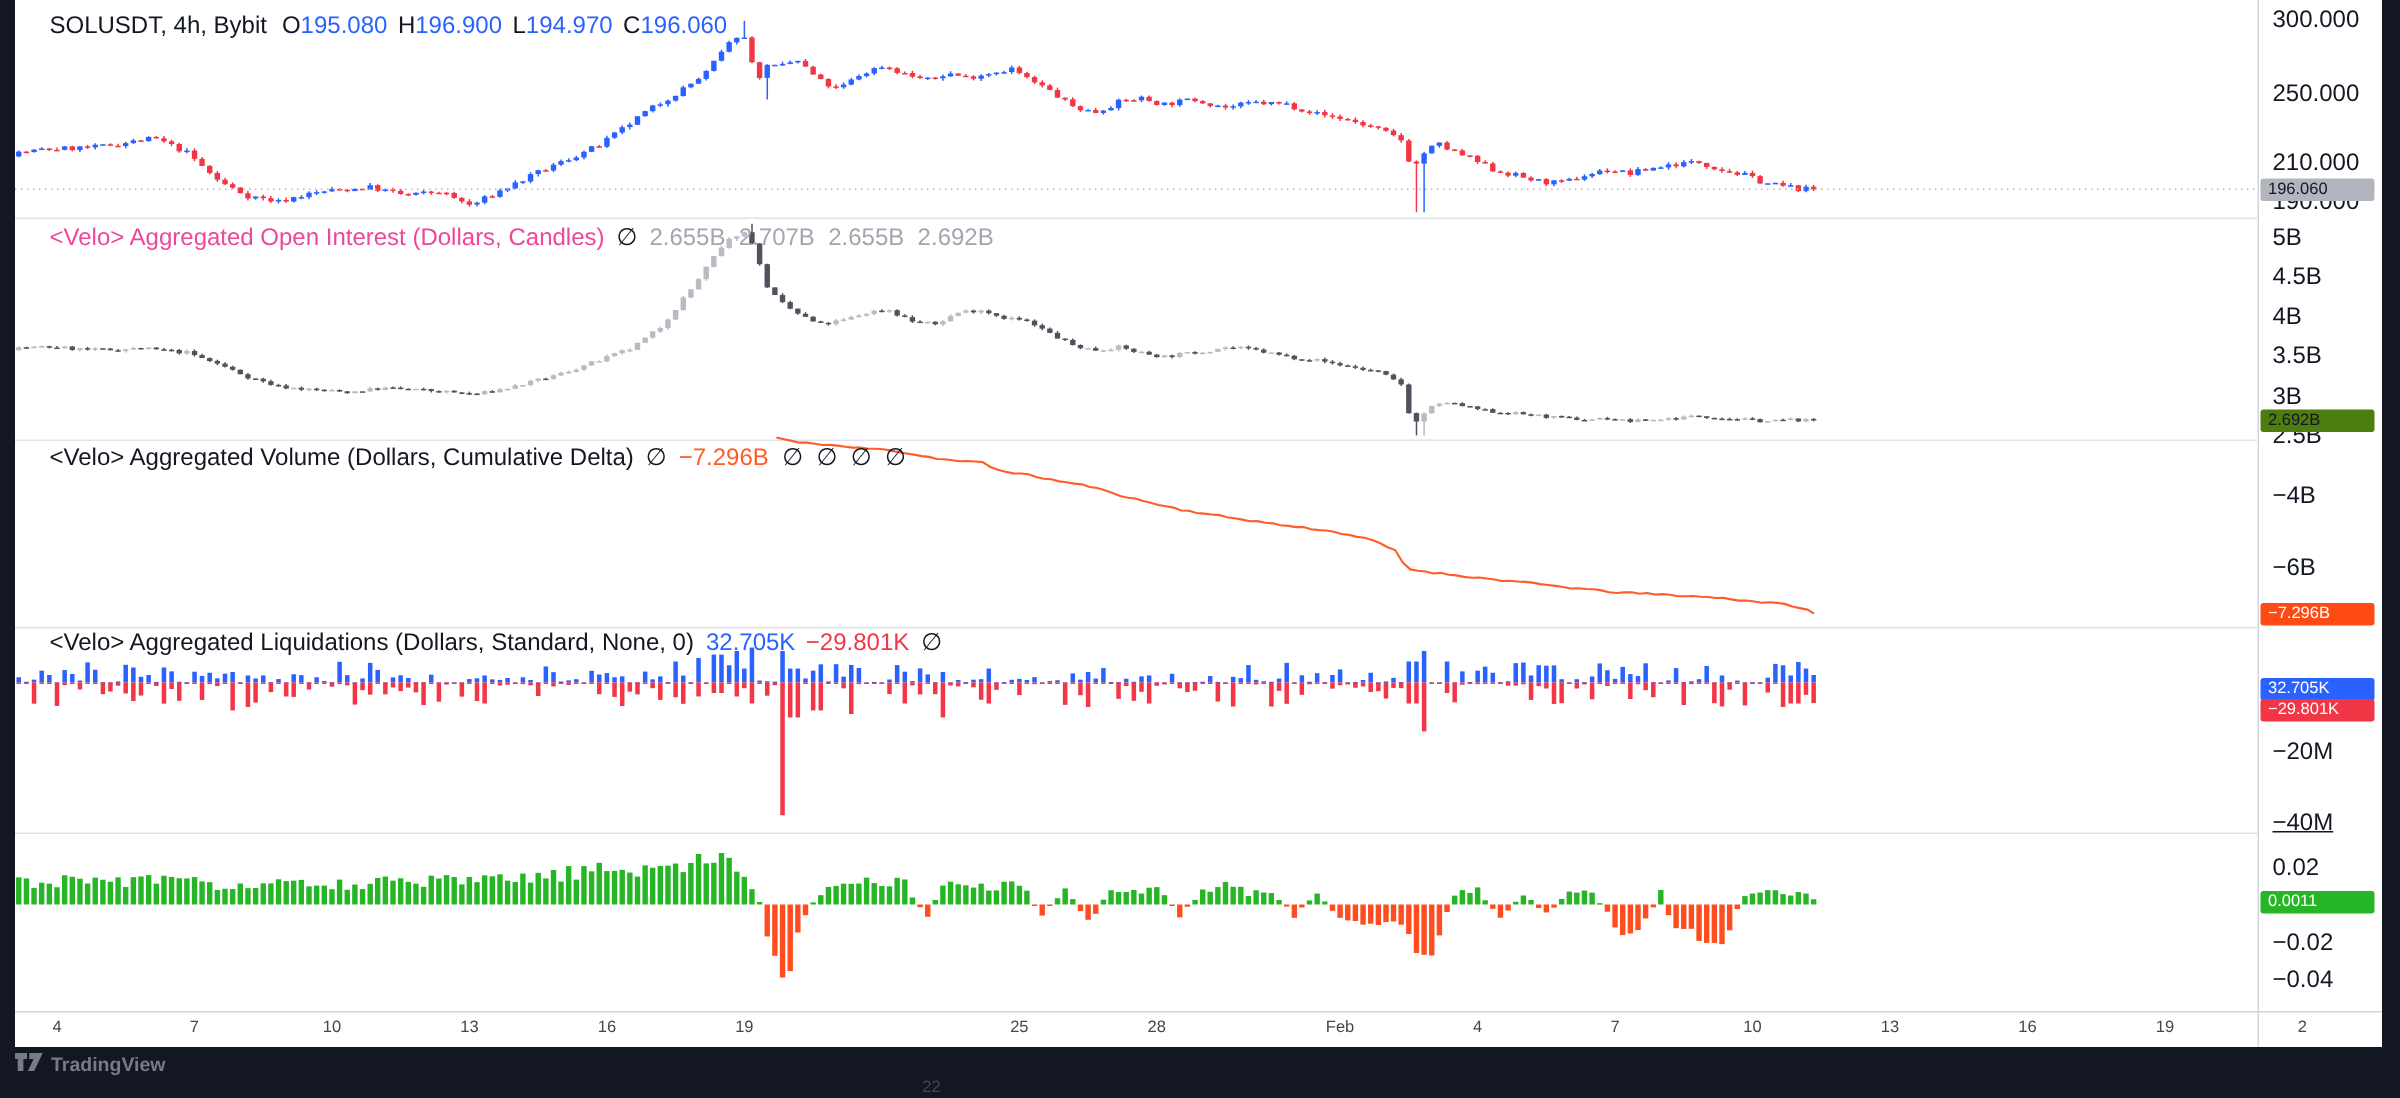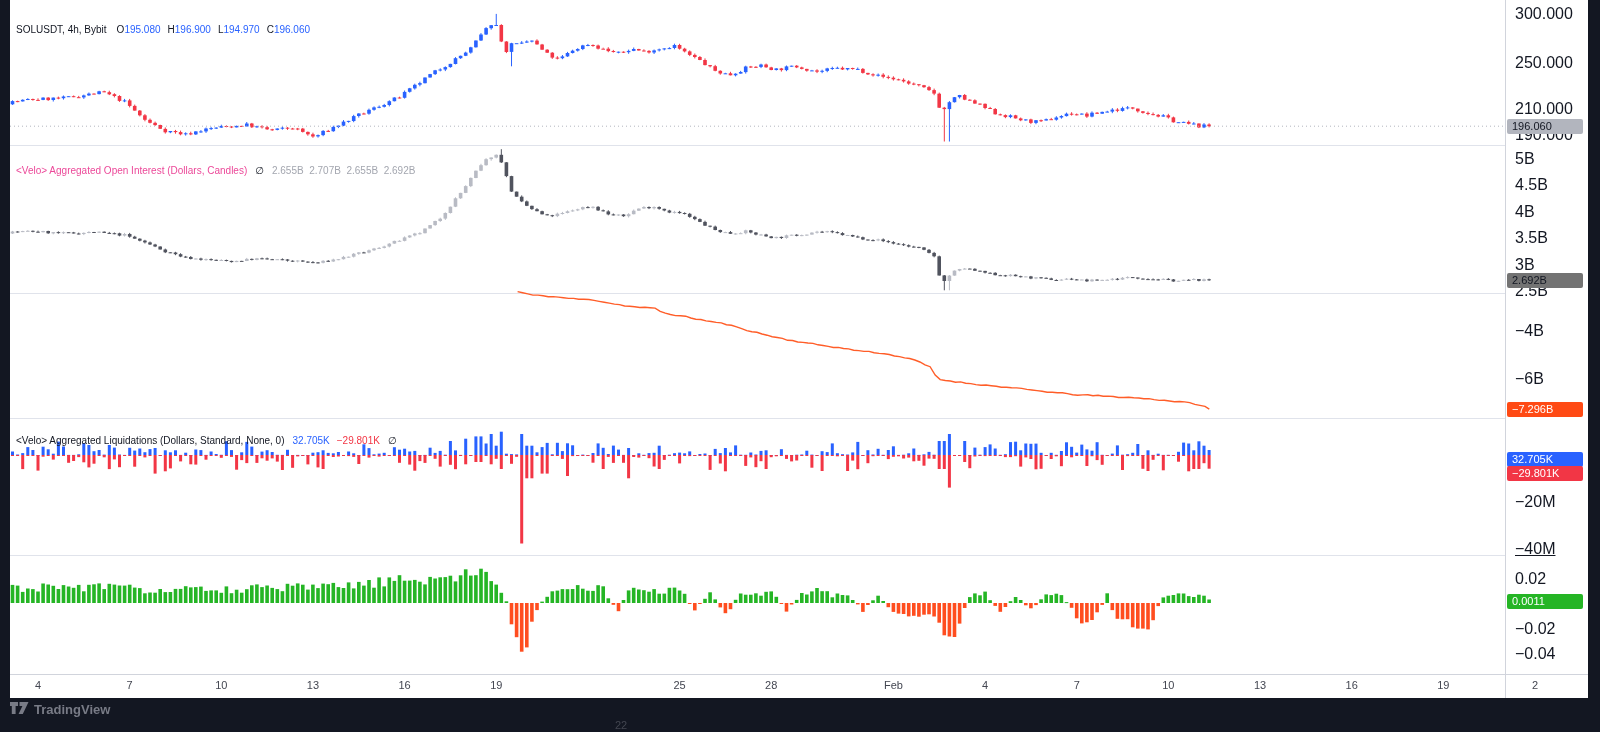--- a/index.html
+++ b/index.html
@@ -1,21 +1,21 @@
 <!DOCTYPE html>
 <html><head>
 <meta charset="utf-8">
 <style>
   html,body{margin:0;padding:0;width:1600px;height:732px;background:#131722;overflow:hidden;
     font-family:"Liberation Sans",sans-serif;}
   .chart-area{position:absolute;left:10px;top:0;width:1578px;height:698px;background:#ffffff;}
   #chart-svg{position:absolute;left:0;top:0;}
   .vline{position:absolute;left:1495px;top:0;width:1px;height:698px;background:#d1d4dc;}
   .hline{position:absolute;left:0;top:674px;width:1578px;height:1px;background:#d1d4dc;}
-  .legend{position:absolute;left:6px;font-size:10px;white-space:pre;z-index:6;line-height:15px;margin-top:12px;}
+  .legend{position:absolute;left:23px;font-size:16px;white-space:pre;z-index:6;line-height:15px;}
   .legend span{display:inline;}
   #price-axis{position:absolute;left:1496px;top:0;width:82px;height:674px;z-index:5;}
   .tick{position:absolute;left:9px;font-size:16px;color:#131722;line-height:15px;}
   .tag{position:absolute;left:1px;width:76px;box-sizing:border-box;height:15px;line-height:15px;
     font-size:11px;padding:0 5px;border-radius:2px;z-index:7;}
   #time-axis{position:absolute;left:0;top:675px;width:1578px;height:23px;z-index:5;}
   .tlabel{position:absolute;top:4px;transform:translateX(-50%);font-size:11px;color:#434651;}
   .footer{position:absolute;left:10px;top:700px;height:18px;display:flex;align-items:center;gap:5px;
     color:#787b86;font-size:13px;font-weight:bold;z-index:9;}
 </style>
@@ -1700,38 +1700,39 @@
         <rect x="1176.9" y="596.1" width="3.6" height="6.9" fill="#25b525"></rect>
         <rect x="1182.0" y="597.0" width="3.6" height="6.0" fill="#25b525"></rect>
         <rect x="1187.1" y="594.7" width="3.6" height="8.3" fill="#25b525"></rect>
         <rect x="1192.2" y="595.7" width="3.6" height="7.3" fill="#25b525"></rect>
         <rect x="1197.3" y="599.5" width="3.6" height="3.5" fill="#25b525"></rect>
       </g>
     </svg>
 
   <div class="legend" style="top:10px" id="legend-0"><span style="color: rgb(19, 23, 34); margin-right: 10px;">SOLUSDT, 4h, Bybit</span><span style="color: rgb(19, 23, 34);">O</span><span style="color: rgb(41, 98, 255); margin-right: 7px;">195.080</span><span style="color: rgb(19, 23, 34);">H</span><span style="color: rgb(41, 98, 255); margin-right: 7px;">196.900</span><span style="color: rgb(19, 23, 34);">L</span><span style="color: rgb(41, 98, 255); margin-right: 7px;">194.970</span><span style="color: rgb(19, 23, 34);">C</span><span style="color: rgb(41, 98, 255);">196.060</span></div>
   <div class="legend" style="top:151px" id="legend-1"><span style="color: #ec4899; margin-right: 8px;">&lt;Velo&gt; Aggregated Open Interest (Dollars, Candles)</span><span style="color: rgb(19, 23, 34); margin-right: 8px;">∅</span><span style="color: rgb(163, 166, 175);">2.655B  2.707B  2.655B  2.692B</span></div>
+  <div class="legend" style="top:298px" id="legend-2"><span style="color: rgb(19, 23, 34); margin-right: 8px;">&lt;Velo&gt; Aggregated Volume (Dollars, Cumulative Delta)</span><span style="color: rgb(19, 23, 34); margin-right: 8px;">∅</span><span style="color: rgb(255, 93, 40);">−7.296B</span><span style="color: rgb(19, 23, 34);">  ∅  ∅  ∅  ∅</span></div>
   <div class="legend" style="top:421px" id="legend-3"><span style="color: rgb(19, 23, 34); margin-right: 8px;">&lt;Velo&gt; Aggregated Liquidations (Dollars, Standard, None, 0)</span><span style="color: rgb(41, 98, 255); margin-right: 7px;">32.705K</span><span style="color: rgb(242, 54, 69); margin-right: 8px;">−29.801K</span><span style="color: rgb(19, 23, 34);">∅</span></div>
 
   <div class="vline"></div>
   <div class="hline"></div>
 
   <div id="price-axis">
       <div class="tick" style="top: 6.44218px;">300.000</div>
       <div class="tick" style="top: 54.5386px;">250.000</div>
       <div class="tick" style="top: 100.533px;">210.000</div>
       <div class="tick" style="top: 126.935px;">190.000</div>
       <div class="tag" style="top: 118.653px; background: rgb(178, 181, 190); color: rgb(19, 23, 34);">196.060</div>
       <div class="tick" style="top: 151.16px;">5B</div>
       <div class="tick" style="top: 177px;">4.5B</div>
       <div class="tick" style="top: 203.83px;">4B</div>
       <div class="tick" style="top: 230.165px;">3.5B</div>
       <div class="tick" style="top: 256.5px;">3B</div>
       <div class="tick" style="top: 282.835px;">2.5B</div>
-      <div class="tag" style="top: 272.722px; background: #737373; color: rgb(19, 23, 34);">2.692B</div>
+      <div class="tag" style="top: 272.722px; background: #4d7c0f; color: rgb(19, 23, 34);">2.692B</div>
       <div class="tick" style="top: 322.5px;">−4B</div>
       <div class="tick" style="top: 370.5px;">−6B</div>
       <div class="tag" style="top: 401.604px; background: rgb(255, 74, 20); color: rgb(255, 255, 255);">−7.296B</div>
       <div class="tick" style="top: 494.1px;">−20M</div>
       <div class="tick" style="top: 540.7px; text-decoration: underline;">−40M</div>
       <div class="tag" style="top: 452px; background: rgb(41, 98, 255); color: rgb(255, 255, 255);">32.705K</div>
       <div class="tag" style="top: 465.5px; background: rgb(242, 54, 69); color: rgb(255, 255, 255);">−29.801K</div>
       <div class="tick" style="top: 570.5px;">0.02</div>
       <div class="tick" style="top: 620.5px;">−0.02</div>
       <div class="tick" style="top: 645.5px;">−0.04</div>

